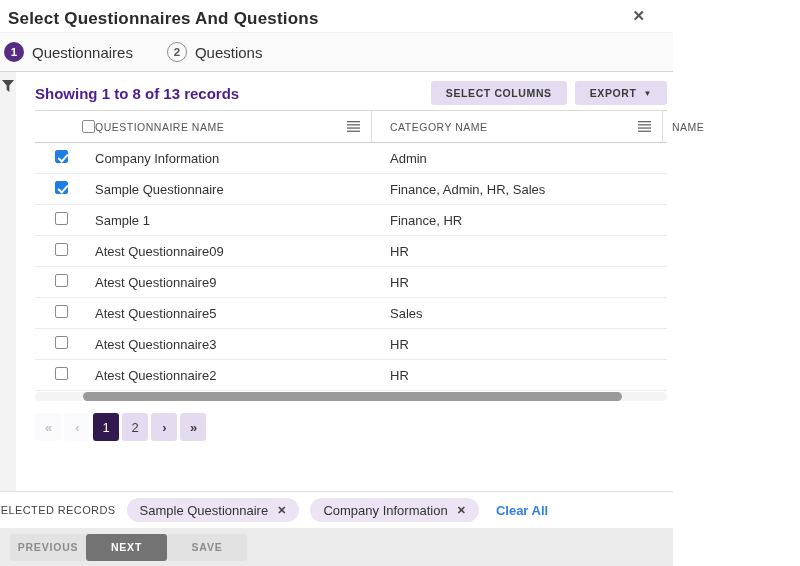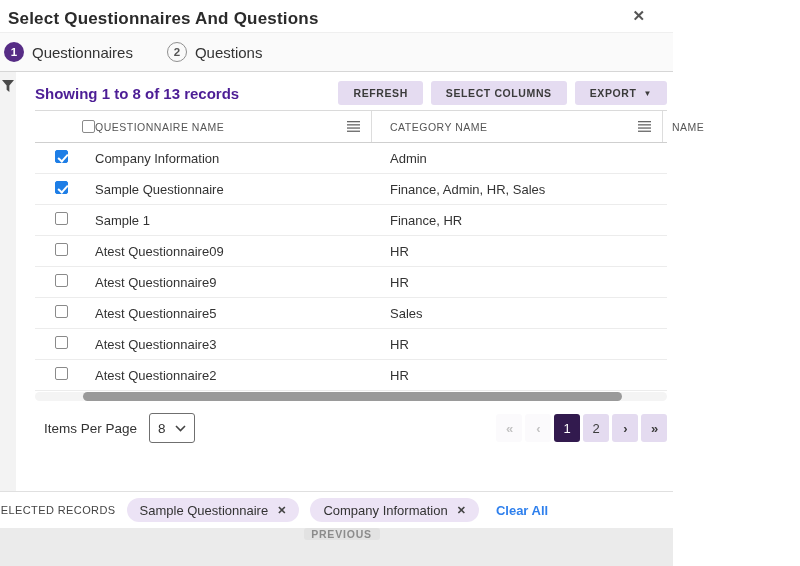--- a/index.html
+++ b/index.html
@@ -95,21 +95,21 @@
     display: flex; align-items: center; gap: 11px; overflow: hidden; }
   .sel-label { font-size: 11px; color: #444; letter-spacing: .4px; white-space: nowrap;
     margin-left: -7px; }
   .chip { background: #ece3f5; border-radius: 13px; height: 24px; display: flex;
     align-items: center; gap: 9px; padding: 0 13px; font-size: 13px; color: #333; }
   .chip-x { font-size: 11px; font-weight: 700; color: #444; cursor: pointer; }
   .clear-all { font-size: 13px; font-weight: 700; color: #2f80ed; cursor: pointer; margin-left: 6px; }
 
   
   .footer { height: 38px; background: #ebebeb; display: flex; align-items: center;
-    padding-left: 10px; gap: 28px; flex-direction: column; }
+    padding-left: 10px; gap: 0; }
   .ft-btn { height: 27px; border: none; border-radius: 3px;
     font-family: "Liberation Sans", sans-serif; font-size: 10.5px; font-weight: 700;
     letter-spacing: .8px; cursor: pointer; }
   .ft-gray { background: #e2e2e2; color: #8b8b8b; min-width: 76px; }
   .ft-purple { background: #737373; color: #fff; min-width: 81px; }
   .ft-save { min-width: 80px; }
 
   .icon-svg { display: block; }
 </style>
 </head>
@@ -140,23 +140,20 @@
           <path d="M0 0h14L8.6 6.4V14l-3.2-2.6V6.4z" fill="#4a4a4a"></path>
         </svg>
       </span>
     </div>
 
     <div class="content">
 
       <div class="toolbar-row">
         <span class="showing-text">Showing 1 to 8 of 13 records</span>
         <div class="toolbar-buttons">
-          <button class="lav-btn">
-            <span>REFRESH</span>
-          </button>
           <button class="lav-btn">
             <span>SELECT COLUMNS</span>
           </button>
           <button class="lav-btn">
             <span>EXPORT</span>
             <span class="caret">▼</span>
           </button>
         </div>
       </div>
 
@@ -363,31 +360,20 @@
               </span>
           </div>
         </div>
       </div>
 
       <div class="hscroll">
         <div class="thumb"></div>
       </div>
 
       <div class="pager-row">
-        <div class="ipp">
-          <span class="ipp-label">Items Per Page</span>
-          <div class="ipp-select">
-            <span>8</span>
-            <span class="ipp-chev">
-              <svg class="icon-svg" width="11" height="7" viewBox="0 0 11 7">
-                <path d="M1 1l4.5 4.5L10 1" fill="none" stroke="#444" stroke-width="1.6"></path>
-              </svg>
-            </span>
-          </div>
-        </div>
         <div class="pagination">
             <span class="page-btn disabled arrow">«</span>
             <span class="page-btn disabled arrow">‹</span>
             <span class="page-btn active">1</span>
             <span class="page-btn normal">2</span>
             <span class="page-btn normal arrow">›</span>
             <span class="page-btn normal arrow">»</span>
           </div>
       </div>
 

